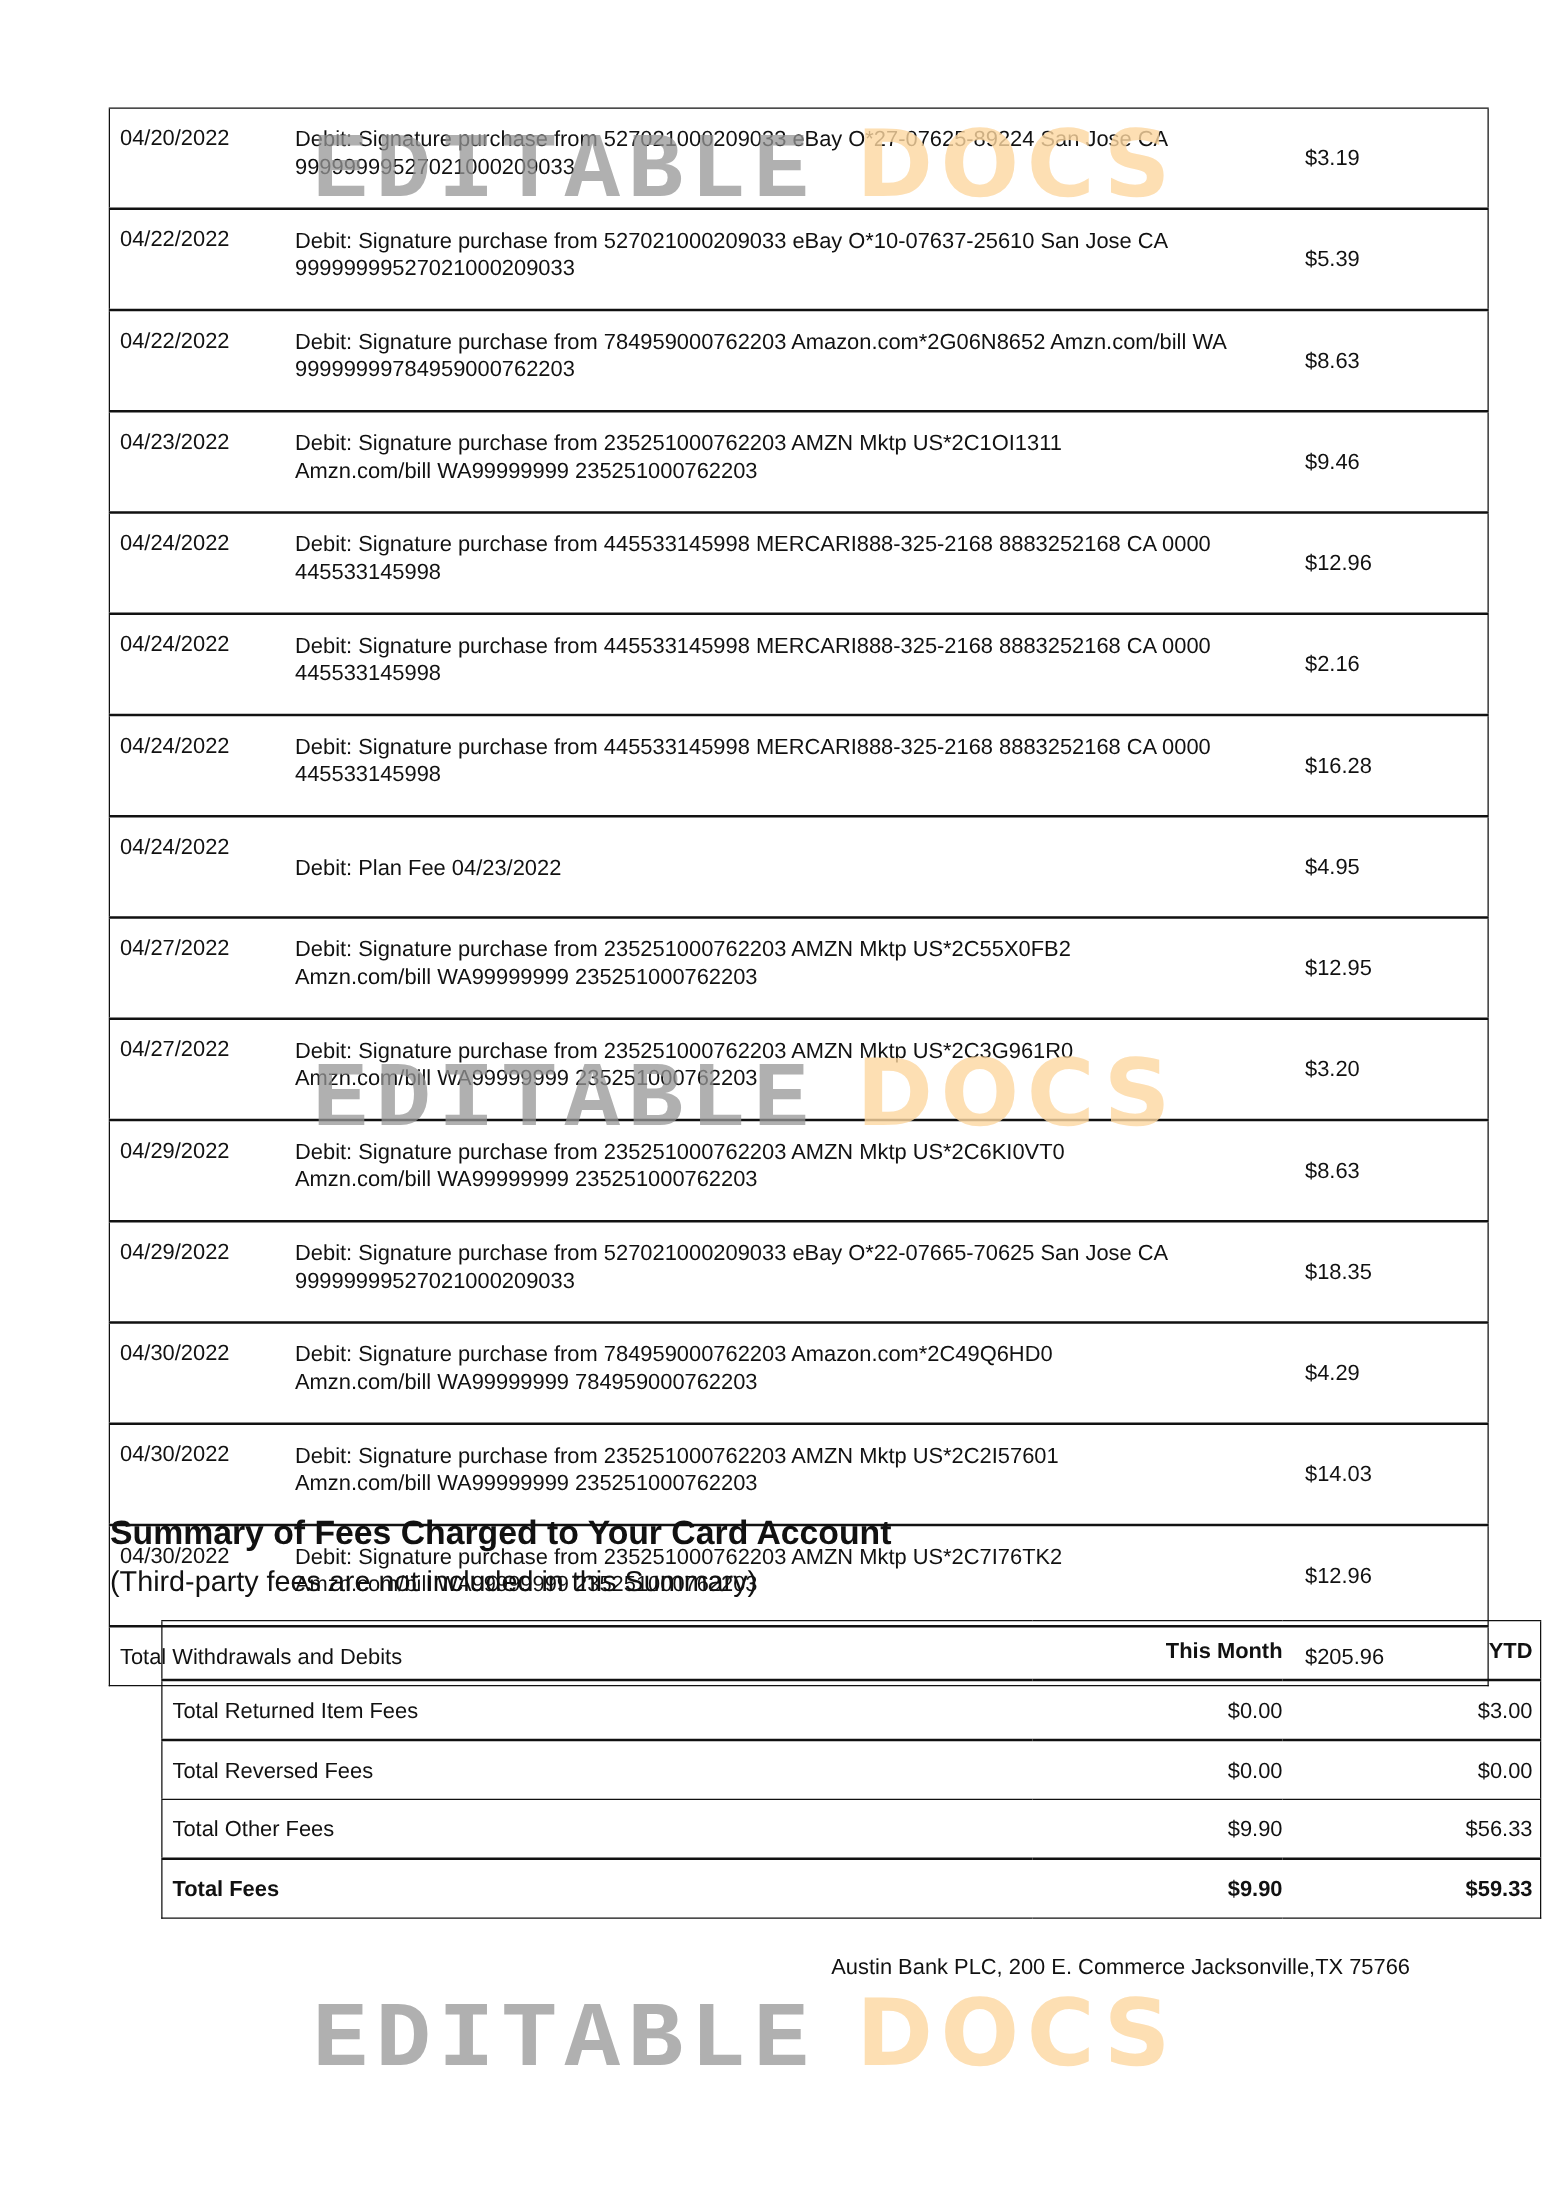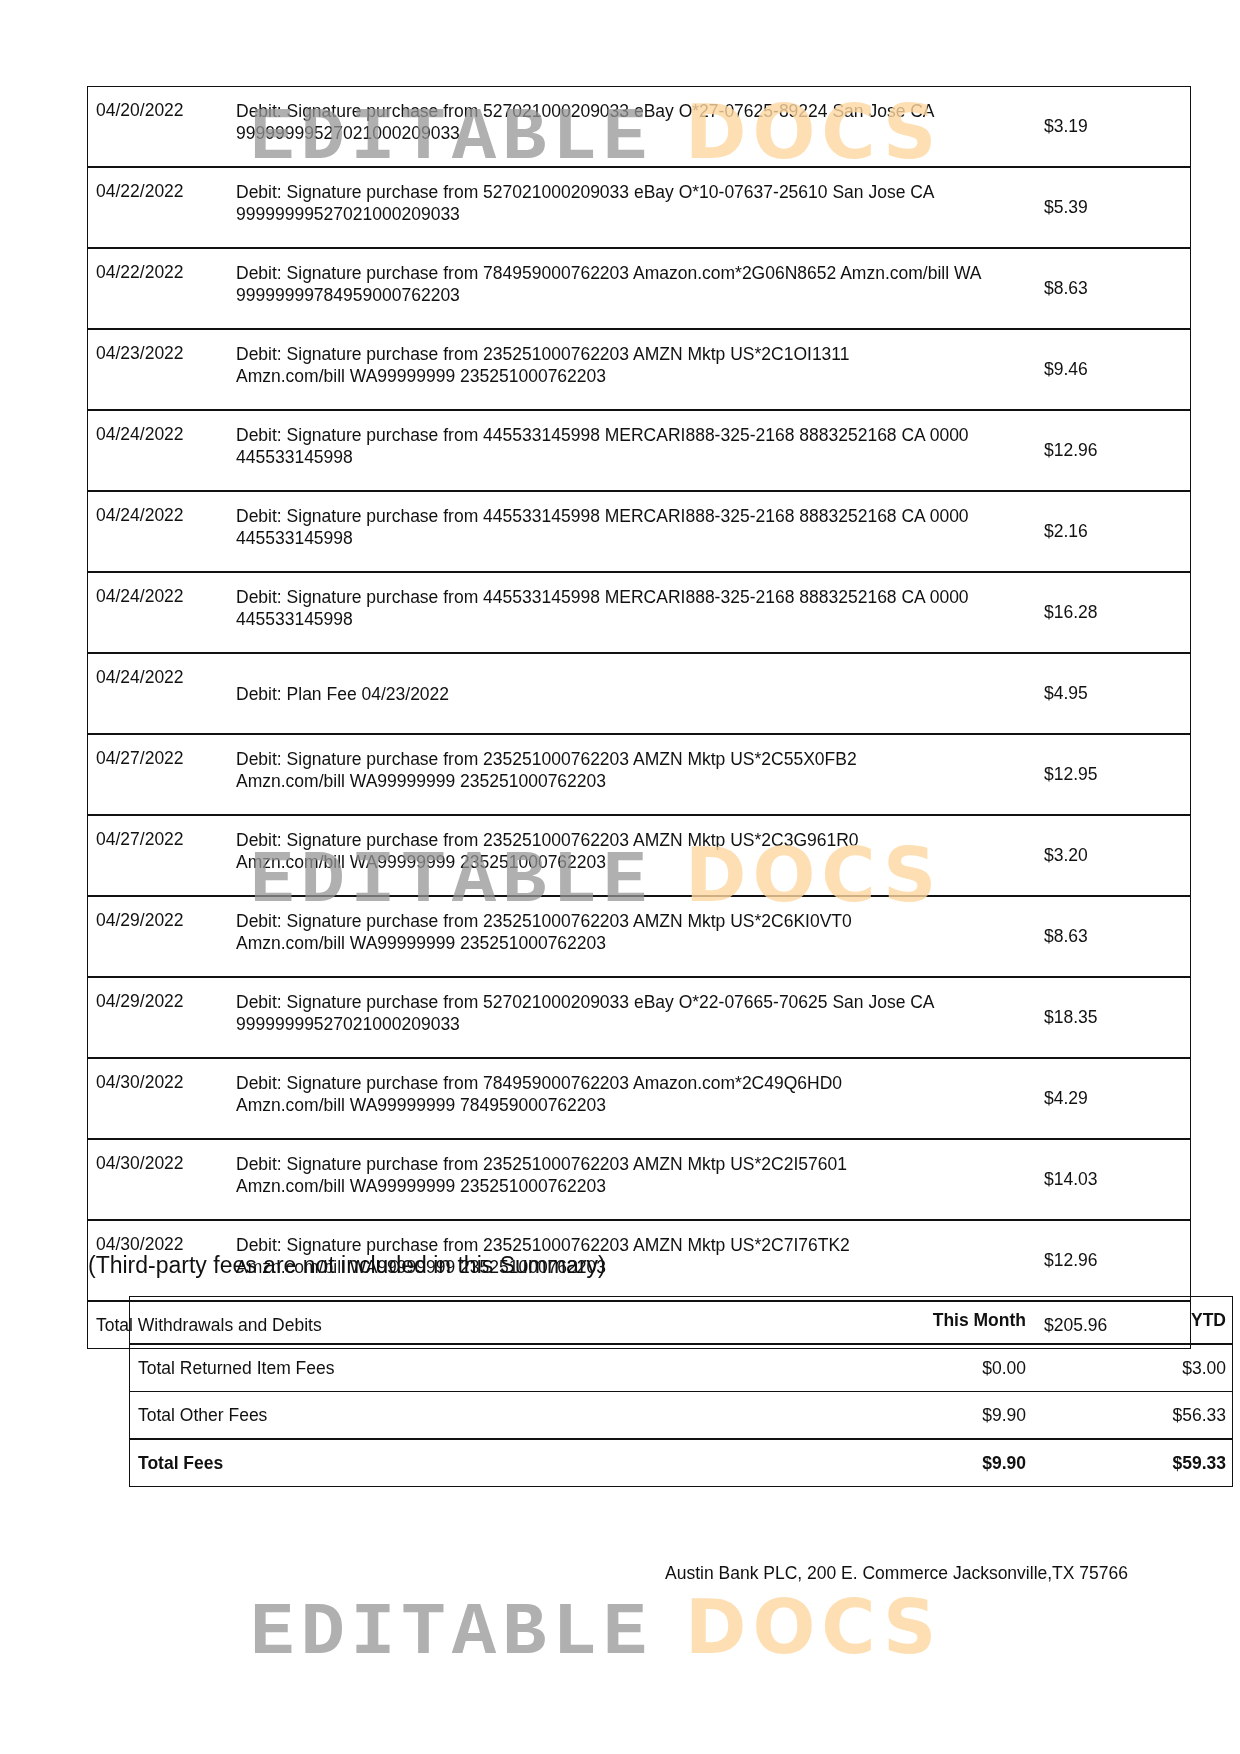--- a/index.html
+++ b/index.html
@@ -163,34 +163,40 @@
           </td>
         <td class="amt">$12.96</td>
       </tr>
       <tr class="total">
         <td class="date" colspan="2">Total Withdrawals and Debits</td>
         <td class="amt">$205.96</td>
       </tr>
     </tbody>
   </table>
 
+  <h2 class="fees-title">Summary of Fees Charged to Your Card Account</h2>
   <p class="fees-sub">(Third-party fees are not included in this Summary)</p>
 
   <table class="fees">
     <tbody>
       <tr class="hdr">
         <td class="label"></td>
         <td class="month">This Month</td>
         <td class="ytd">YTD</td>
       </tr>
       <tr>
         <td class="label">Total Returned Item Fees</td>
         <td class="month">$0.00</td>
         <td class="ytd">$3.00</td>
       </tr>
+      <tr>
+        <td class="label">Total Reversed Fees</td>
+        <td class="month">$0.00</td>
+        <td class="ytd">$0.00</td>
+      </tr>
       <tr class="thin">
         <td class="label">Total Other Fees</td>
         <td class="month">$9.90</td>
         <td class="ytd">$56.33</td>
       </tr>
       <tr class="total">
         <td class="label">Total Fees</td>
         <td class="month">$9.90</td>
         <td class="ytd">$59.33</td>
       </tr>

